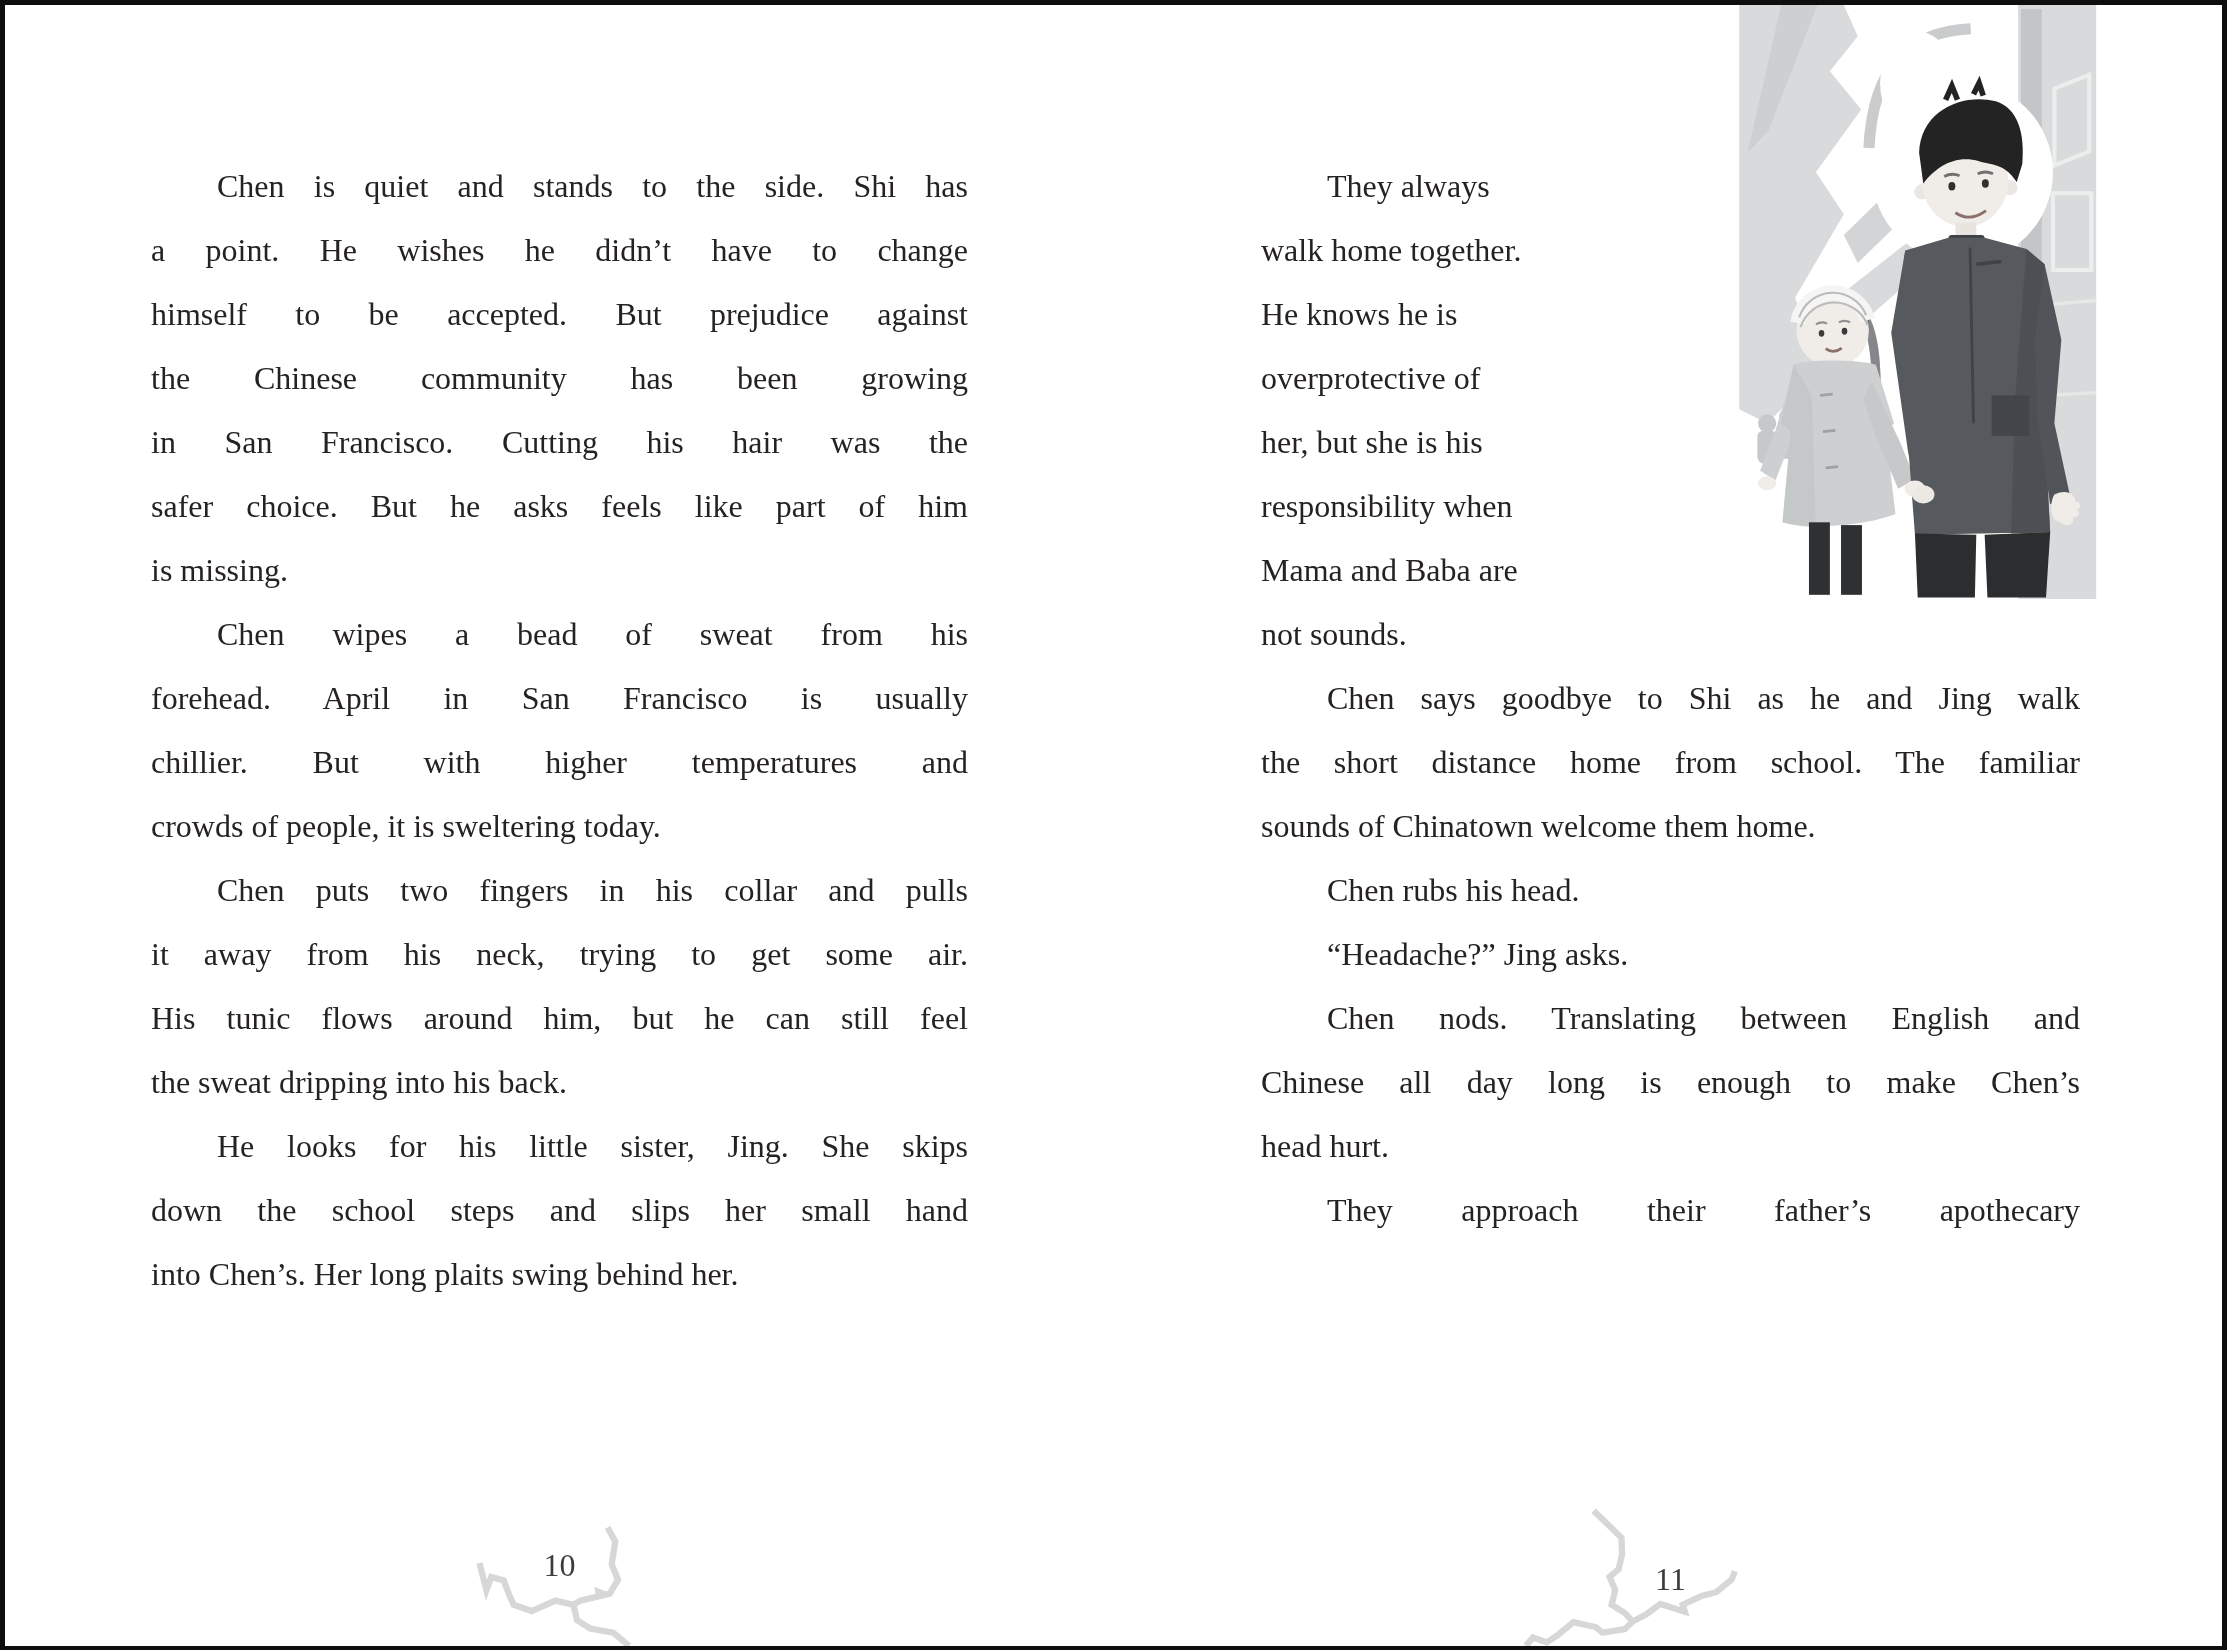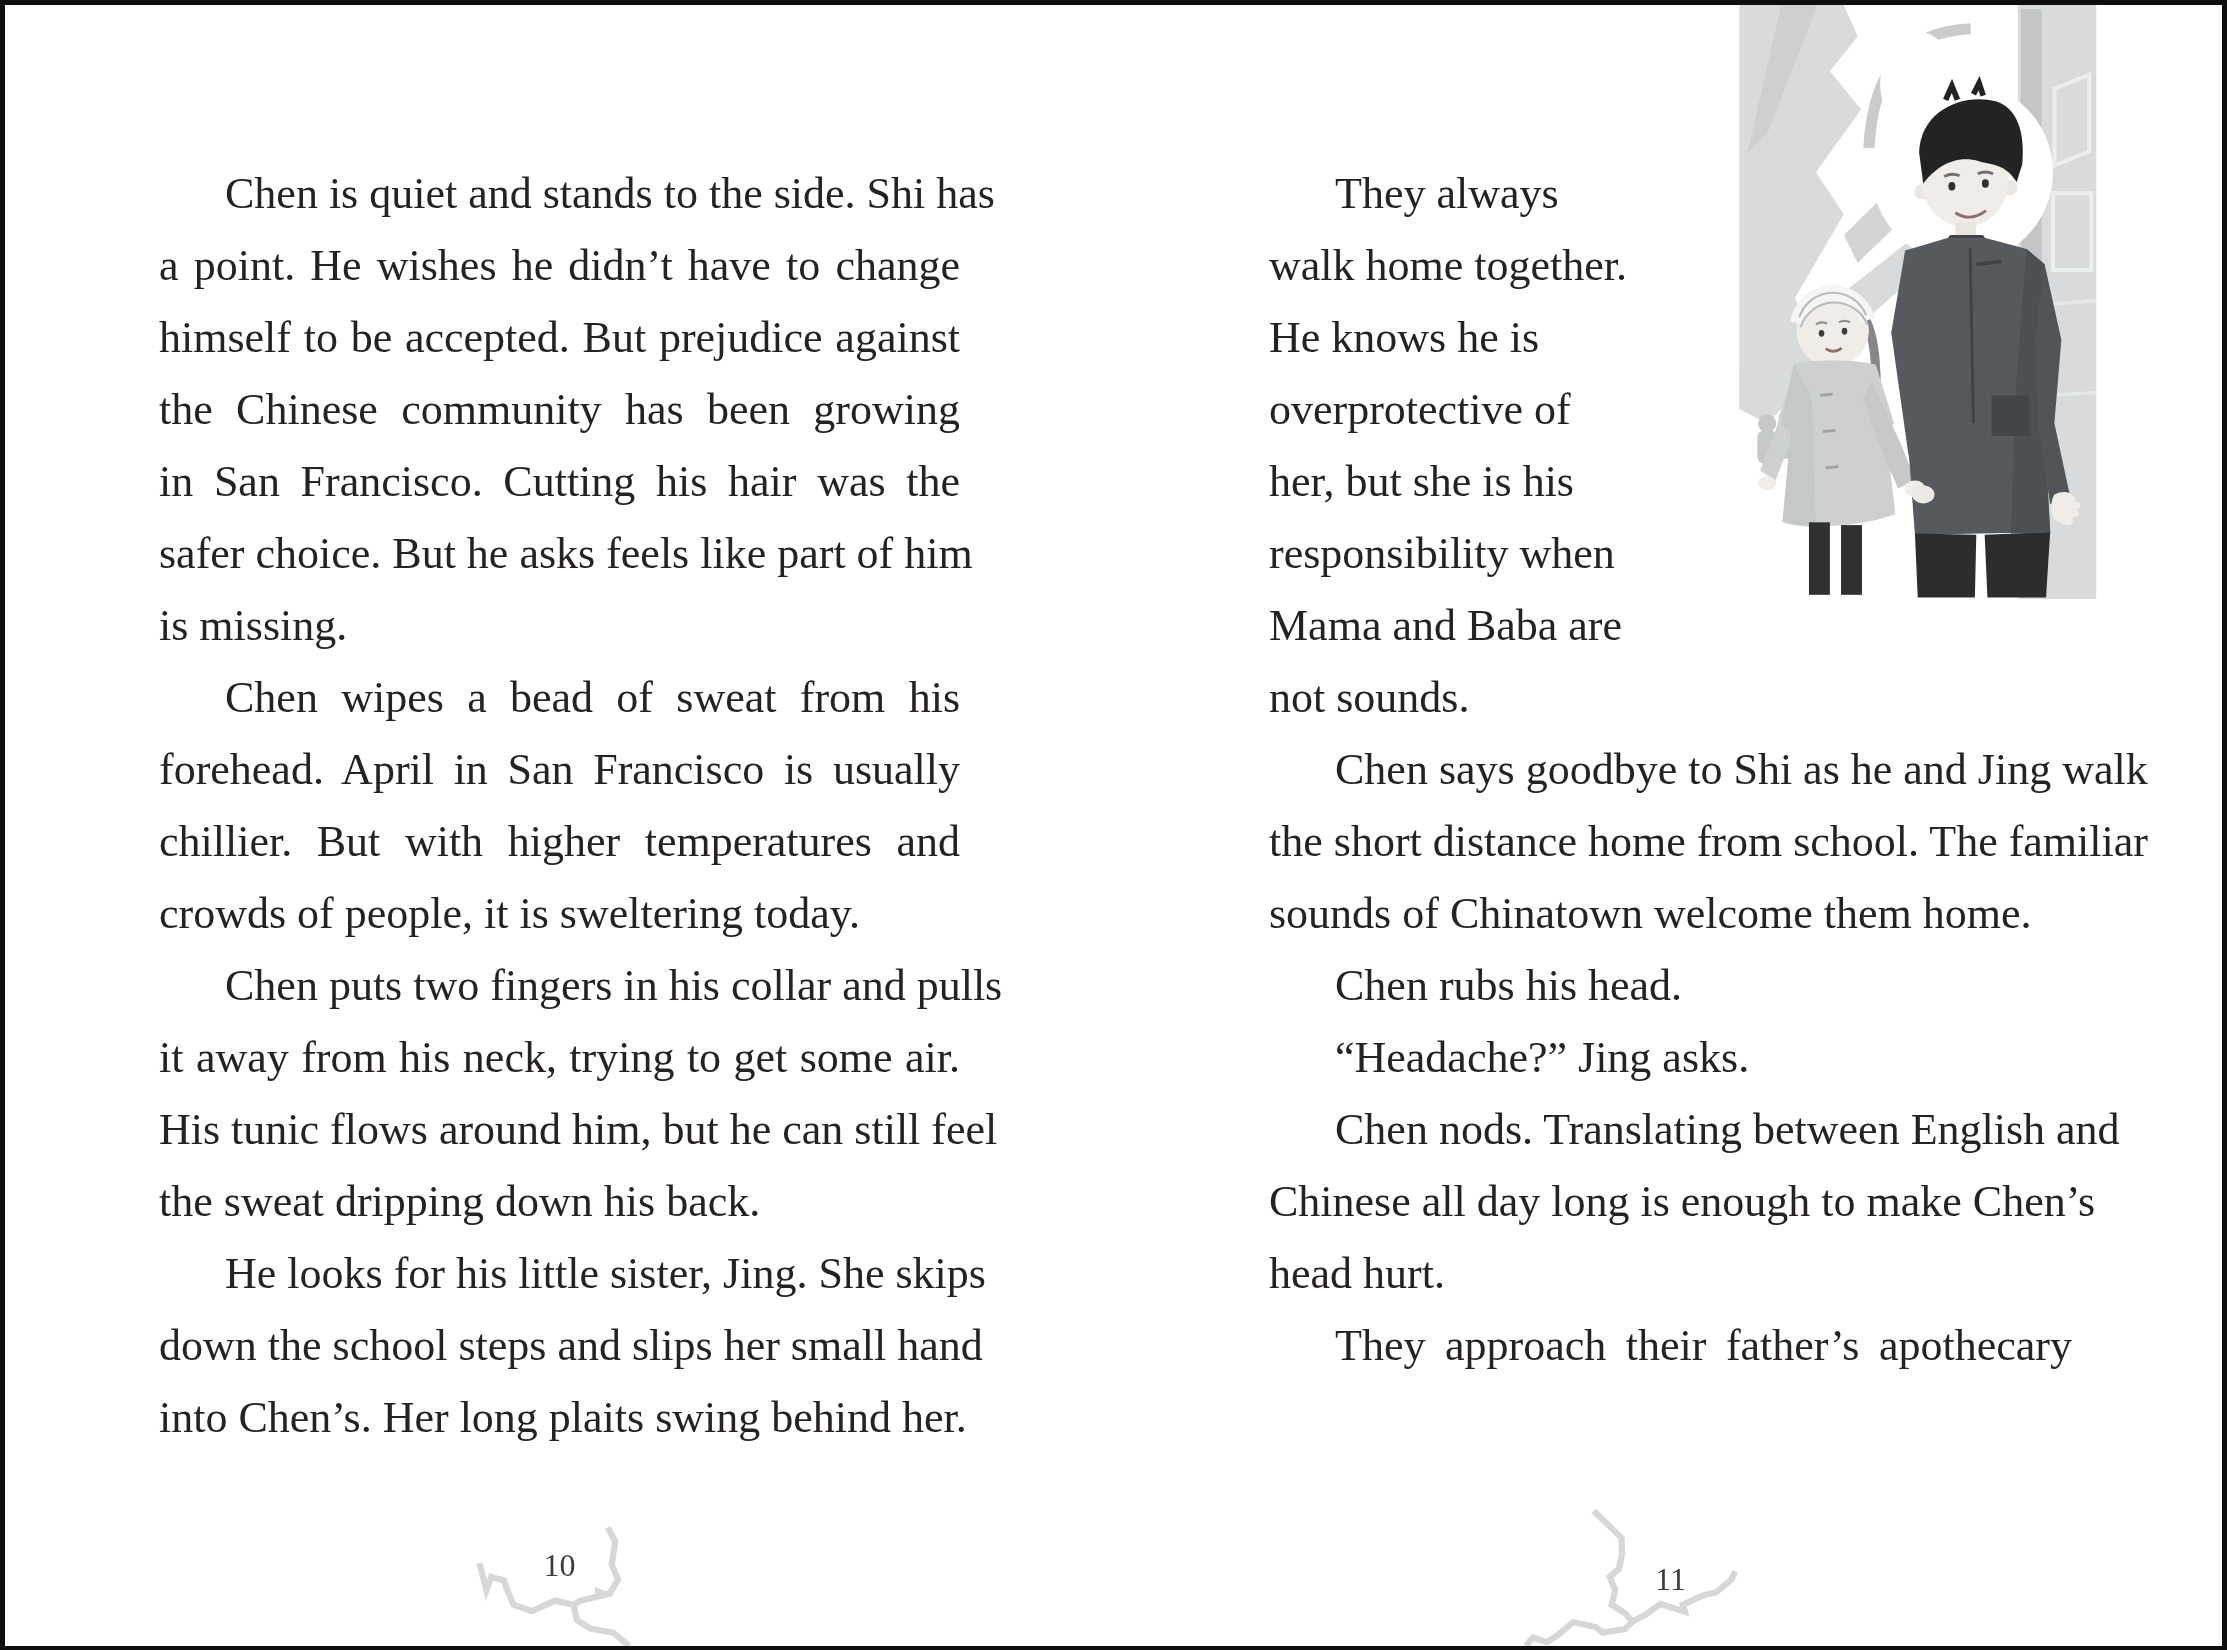--- a/index.html
+++ b/index.html
@@ -5,21 +5,21 @@
   html,body{margin:0;padding:0;background:#1a1a1a;}
   .spread{
     position:relative;width:2227px;height:1651px;background:#ffffff;
     border:5.6px solid #0e0e0e;box-sizing:border-box;overflow:hidden;
     font-family:"Liberation Serif",serif;
   }
   .textblock{position:absolute;top:149px;}
   .textblock.left{left:146px;width:817px;}
   .textblock.right{left:1256px;width:819px;}
   .line{
-    margin:8px;height:64px;line-height:64px;font-size:44px;color:#262222;
+    margin:0;height:64px;line-height:64px;font-size:32px;color:#262222;
     white-space:nowrap;text-align:justify;text-align-last:justify;font-family:Liberation Serif, serif;
   }
   .line.pend,.line.col{text-align-last:left;}
   .line.indent{text-indent:66px;}
   .pagenum{
     position:absolute;top:1539px;width:209px;height:42px;line-height:42px;
     text-align:center;font-family:Liberation Serif, serif;
     font-size:32px;color:#3c3c3c;z-index:3;
   }
   .pagenum.left{left:450px;}
@@ -43,21 +43,21 @@
       <p class="line">in San Francisco. Cutting his hair was the</p>
       <p class="line">safer choice. But he asks feels like part of him</p>
       <p class="line pend">is missing.</p>
       <p class="line indent">Chen wipes a bead of sweat from his</p>
       <p class="line">forehead. April in San Francisco is usually</p>
       <p class="line">chillier. But with higher temperatures and</p>
       <p class="line pend">crowds of people, it is sweltering today.</p>
       <p class="line indent">Chen puts two fingers in his collar and pulls</p>
       <p class="line">it away from his neck, trying to get some air.</p>
       <p class="line">His tunic flows around him, but he can still feel</p>
-      <p class="line pend">the sweat dripping down his back.</p>
+      <p class="line pend">the sweat dripping into his back.</p>
       <p class="line indent">He looks for his little sister, Jing. She skips</p>
       <p class="line">down the school steps and slips her small hand</p>
       <p class="line pend">into Chen’s. Her long plaits swing behind her.</p>
     </div>
 
     <svg class="crack crack-left" width="195" height="127" viewBox="0 0 280 182">
       <g fill="none" stroke="#d7d7d7" stroke-width="9" stroke-linejoin="miter" stroke-miterlimit="12">
         <polyline points="232,12 243,32 238,65 247,87 235,107 193,117 183,123 188,145 207,157 240,163 263,182"></polyline>
         <polyline points="183,123 157,117 123,132 97,123 90,107 83,88 65,83 58,102 48,63"></polyline>
       </g>

